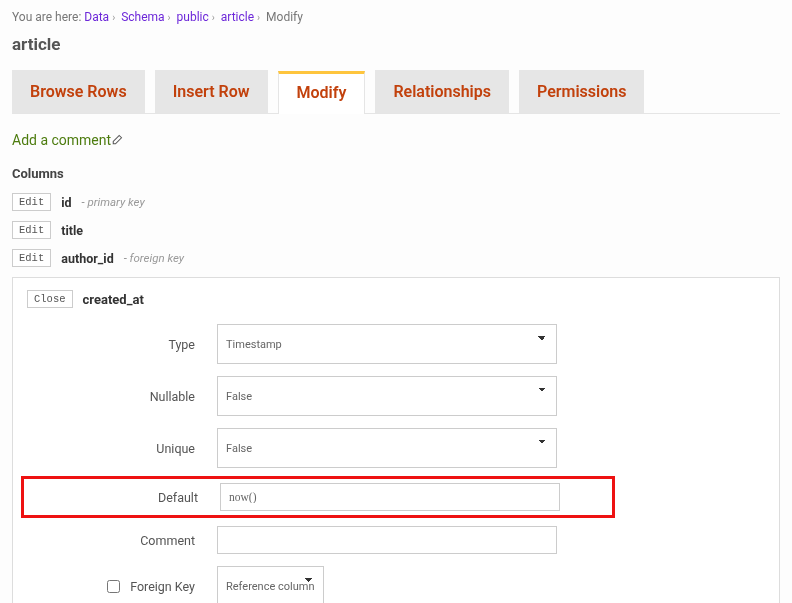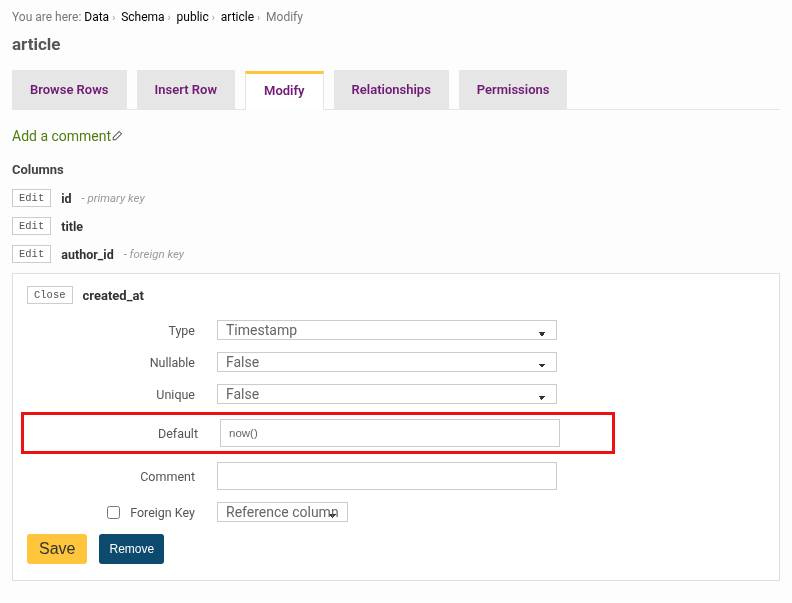--- a/index.html
+++ b/index.html
@@ -6,26 +6,26 @@
   html, body {
     margin: 0; padding: 0;
     font-family: -apple-system, BlinkMacSystemFont, "Segoe UI", Roboto, "Helvetica Neue", Arial, sans-serif;
     font-size: 13px;
     color: #333;
     background: #fdfdfd;
     width: 792px;
   }
   .page { padding: 10px 12px; }
   .breadcrumb { font-size: 12px; color: #777; margin-bottom: 8px;}
-  .breadcrumb a { color: #000000; text-decoration: none; }
+  .breadcrumb a { color: #6d28d9; text-decoration: none; }
   .breadcrumb .sep { margin: 0 3px; color: #999; font-size: 10px;}
   h1.title { font-size: 17px; font-weight: 700; margin: 10px 0 16px 0; color:#555;}
   .tabs { display: flex; gap: 10px; border-bottom: 1px solid #e5e5e5; }
   .tab {
-    background: #e6e6e6; color: #701a75; font-size: 13px; font-weight: 600;
+    background: #e6e6e6; color: #c2410c; font-size: 16px; font-weight: 600;
     padding: 12px 18px; cursor: pointer;
   }
   .tab.active { background: #fff; border-top: 3px solid #fec53d; border-left:1px solid #e5e5e5; border-right:1px solid #e5e5e5; padding-top:9px; position:relative; top:1px;}
   .section { padding-top: 18px; }
   .add-comment { font-size: 14px; color:#4d7c0f; margin-bottom: 18px; cursor:pointer; display:flex; align-items:center; gap:0;}
   .edit-icon { width:12px; height:12px; }
   h3.subhead { font-size: 13px; font-weight: 700; margin: 0 0 12px 0; color:#444;}
   .col-row { display:flex; align-items:center; gap:10px; margin-bottom: 10px; font-size:12.5px;}
   .btn-tiny {
     background:#fff; border:1px solid #ccc; font-size:10.5px; padding:2px 6px; cursor:pointer; color:#555;
@@ -35,30 +35,30 @@
   .col-meta { color:#999; font-style: italic; font-size:11.5px;}
 
   .edit-panel {
     border:1px solid #ddd; padding: 12px 14px 16px; margin-top:4px; background:#fff;
   }
   .panel-head { display:flex; align-items:center; gap:10px; margin-bottom:16px;}
   .form-row { display:flex; align-items:center; margin-bottom:12px; }
   .form-label { width:190px; text-align:right; padding-right:22px; font-size:12.5px; color:#555;}
   .form-ctrl { flex:0 0 340px; }
   select.look, .select-look {
-    width:100%; height:20px; border:1px solid #ccc; background:#fff; font-size:14px; color:#666;
+    width:100%; height:40px; border:1px solid #ccc; background:#fff; font-size:11px; color:#666;
     padding: 0 8px; appearance:none; font-family:inherit;
     background-image: linear-gradient(45deg, transparent 50%, #333 50%), linear-gradient(135deg, #333 50%, transparent 50%);
     background-position: calc(100% - 14px) 11px, calc(100% - 10px) 11px;
     background-size: 4px 4px, 4px 4px;
     background-repeat: no-repeat;
   }
   input.text-look {
     width:100%; height:28px; border:1px solid #ccc; background:#fff; font-size:11.5px; color:#666;
-    padding:0 8px; font-family:Liberation Sans, sans-serif;
+    padding:0 8px; font-family:Liberation Serif, serif;
   }
   .highlight {
     border: 3px solid #e11; padding: 4px 6px; margin: -4px -6px 8px -6px;
     width: calc(190px + 340px + 64px);
   }
   .fk-row .form-ctrl { display:flex; gap:14px; align-items:center; flex:0 0 auto;}
   .fk-chk { margin-right:4px; }
   .fk-sel { width:175px; height:28px;}
 
   .btn-save { background:#fec53d; border:none; color:#333; font-size:16px; padding:6px 12px; cursor:pointer; border-radius:3px;}

